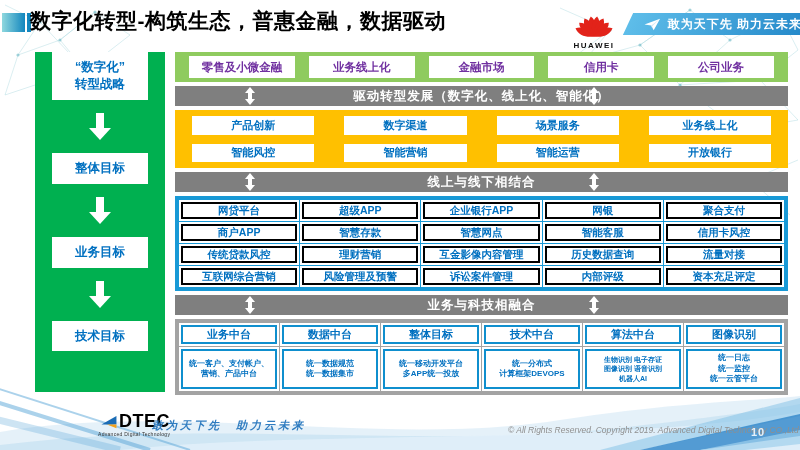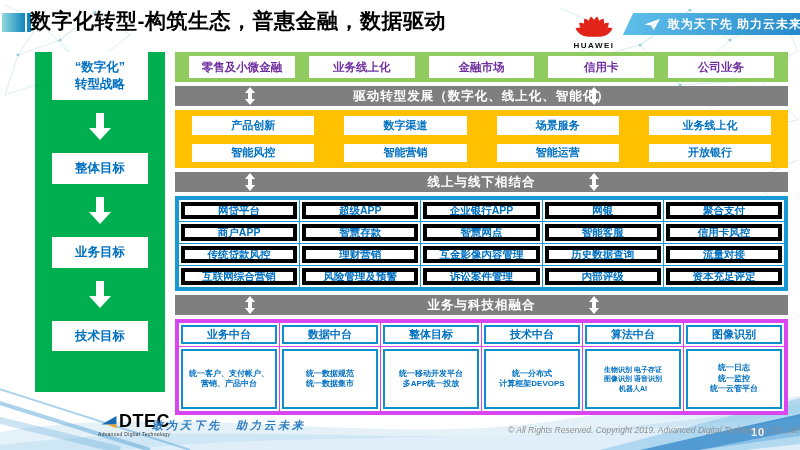--- a/index.html
+++ b/index.html
@@ -50,24 +50,24 @@
   .updown .t{width:0;height:0;border-left:5px solid transparent;border-right:5px solid transparent;border-bottom:6px solid #fff;}
   .updown .s{width:4px;height:6px;background:#fff;}
   .updown .b{width:0;height:0;border-left:5px solid transparent;border-right:5px solid transparent;border-top:6px solid #fff;}
   .updown.a1{left:11.5%;}
   .updown.a2{left:67.5%;}
 
   .band-yellow{height:58px;background:#FFC000;display:grid;grid-template-columns:repeat(4,1fr);gap:9px 30px;padding:6px 17px;box-sizing:border-box;}
   .ycell{background:#fff;color:#0070C0;font-weight:bold;font-size:11px;display:flex;align-items:center;justify-content:center;white-space:nowrap;}
 
   .band-blue{height:95px;background:#1899D6;display:grid;grid-template-columns:repeat(5,1fr);gap:5px;padding:6px;box-sizing:border-box;}
-  .bcell{background:#fff;border:4px solid #000000;box-shadow:0 0 0 2px #ffffff;color:#0070C0;font-weight:bold;font-size:10.5px;
+  .bcell{background:#fff;border:2px solid #000000;box-shadow:0 0 0 2px #ffffff;color:#0070C0;font-weight:bold;font-size:10.5px;
     display:flex;align-items:center;justify-content:center;white-space:nowrap;overflow:hidden;}
 
-  .band-blue2{height:96px;background:#d946ef;display:grid;grid-template-columns:repeat(6,1fr);grid-template-rows:19px 1fr;gap:5px;padding:6px;box-sizing:border-box;}
+  .band-blue2{height:76px;background:#a3a3a3;display:grid;grid-template-columns:repeat(6,1fr);grid-template-rows:19px 1fr;gap:5px;padding:6px;box-sizing:border-box;}
   .pcell-h{background:#fff;border:2px solid #0F8FCE;box-shadow:0 0 0 2px #ffffff;color:#0070C0;font-weight:bold;font-size:11px;
     display:flex;align-items:center;justify-content:center;white-space:nowrap;}
   .pcell-b{background:#fff;border:2px solid #0F8FCE;box-shadow:0 0 0 2px #ffffff;color:#0070C0;font-weight:bold;font-size:8px;line-height:1.3;
     display:flex;flex-direction:column;align-items:center;justify-content:center;text-align:center;padding:1px 3px;box-sizing:border-box;overflow:hidden;}
   .pcell-b.small{font-size:7px;}
 
   
   .adtec{left:98px;top:412px;display:flex;flex-direction:column;align-items:flex-start;}
   .adtec-row{display:flex;align-items:flex-end;gap:1px;}
   .adtec-text{font-size:18px;font-weight:bold;color:#000000;letter-spacing:0.5px;line-height:1;}

